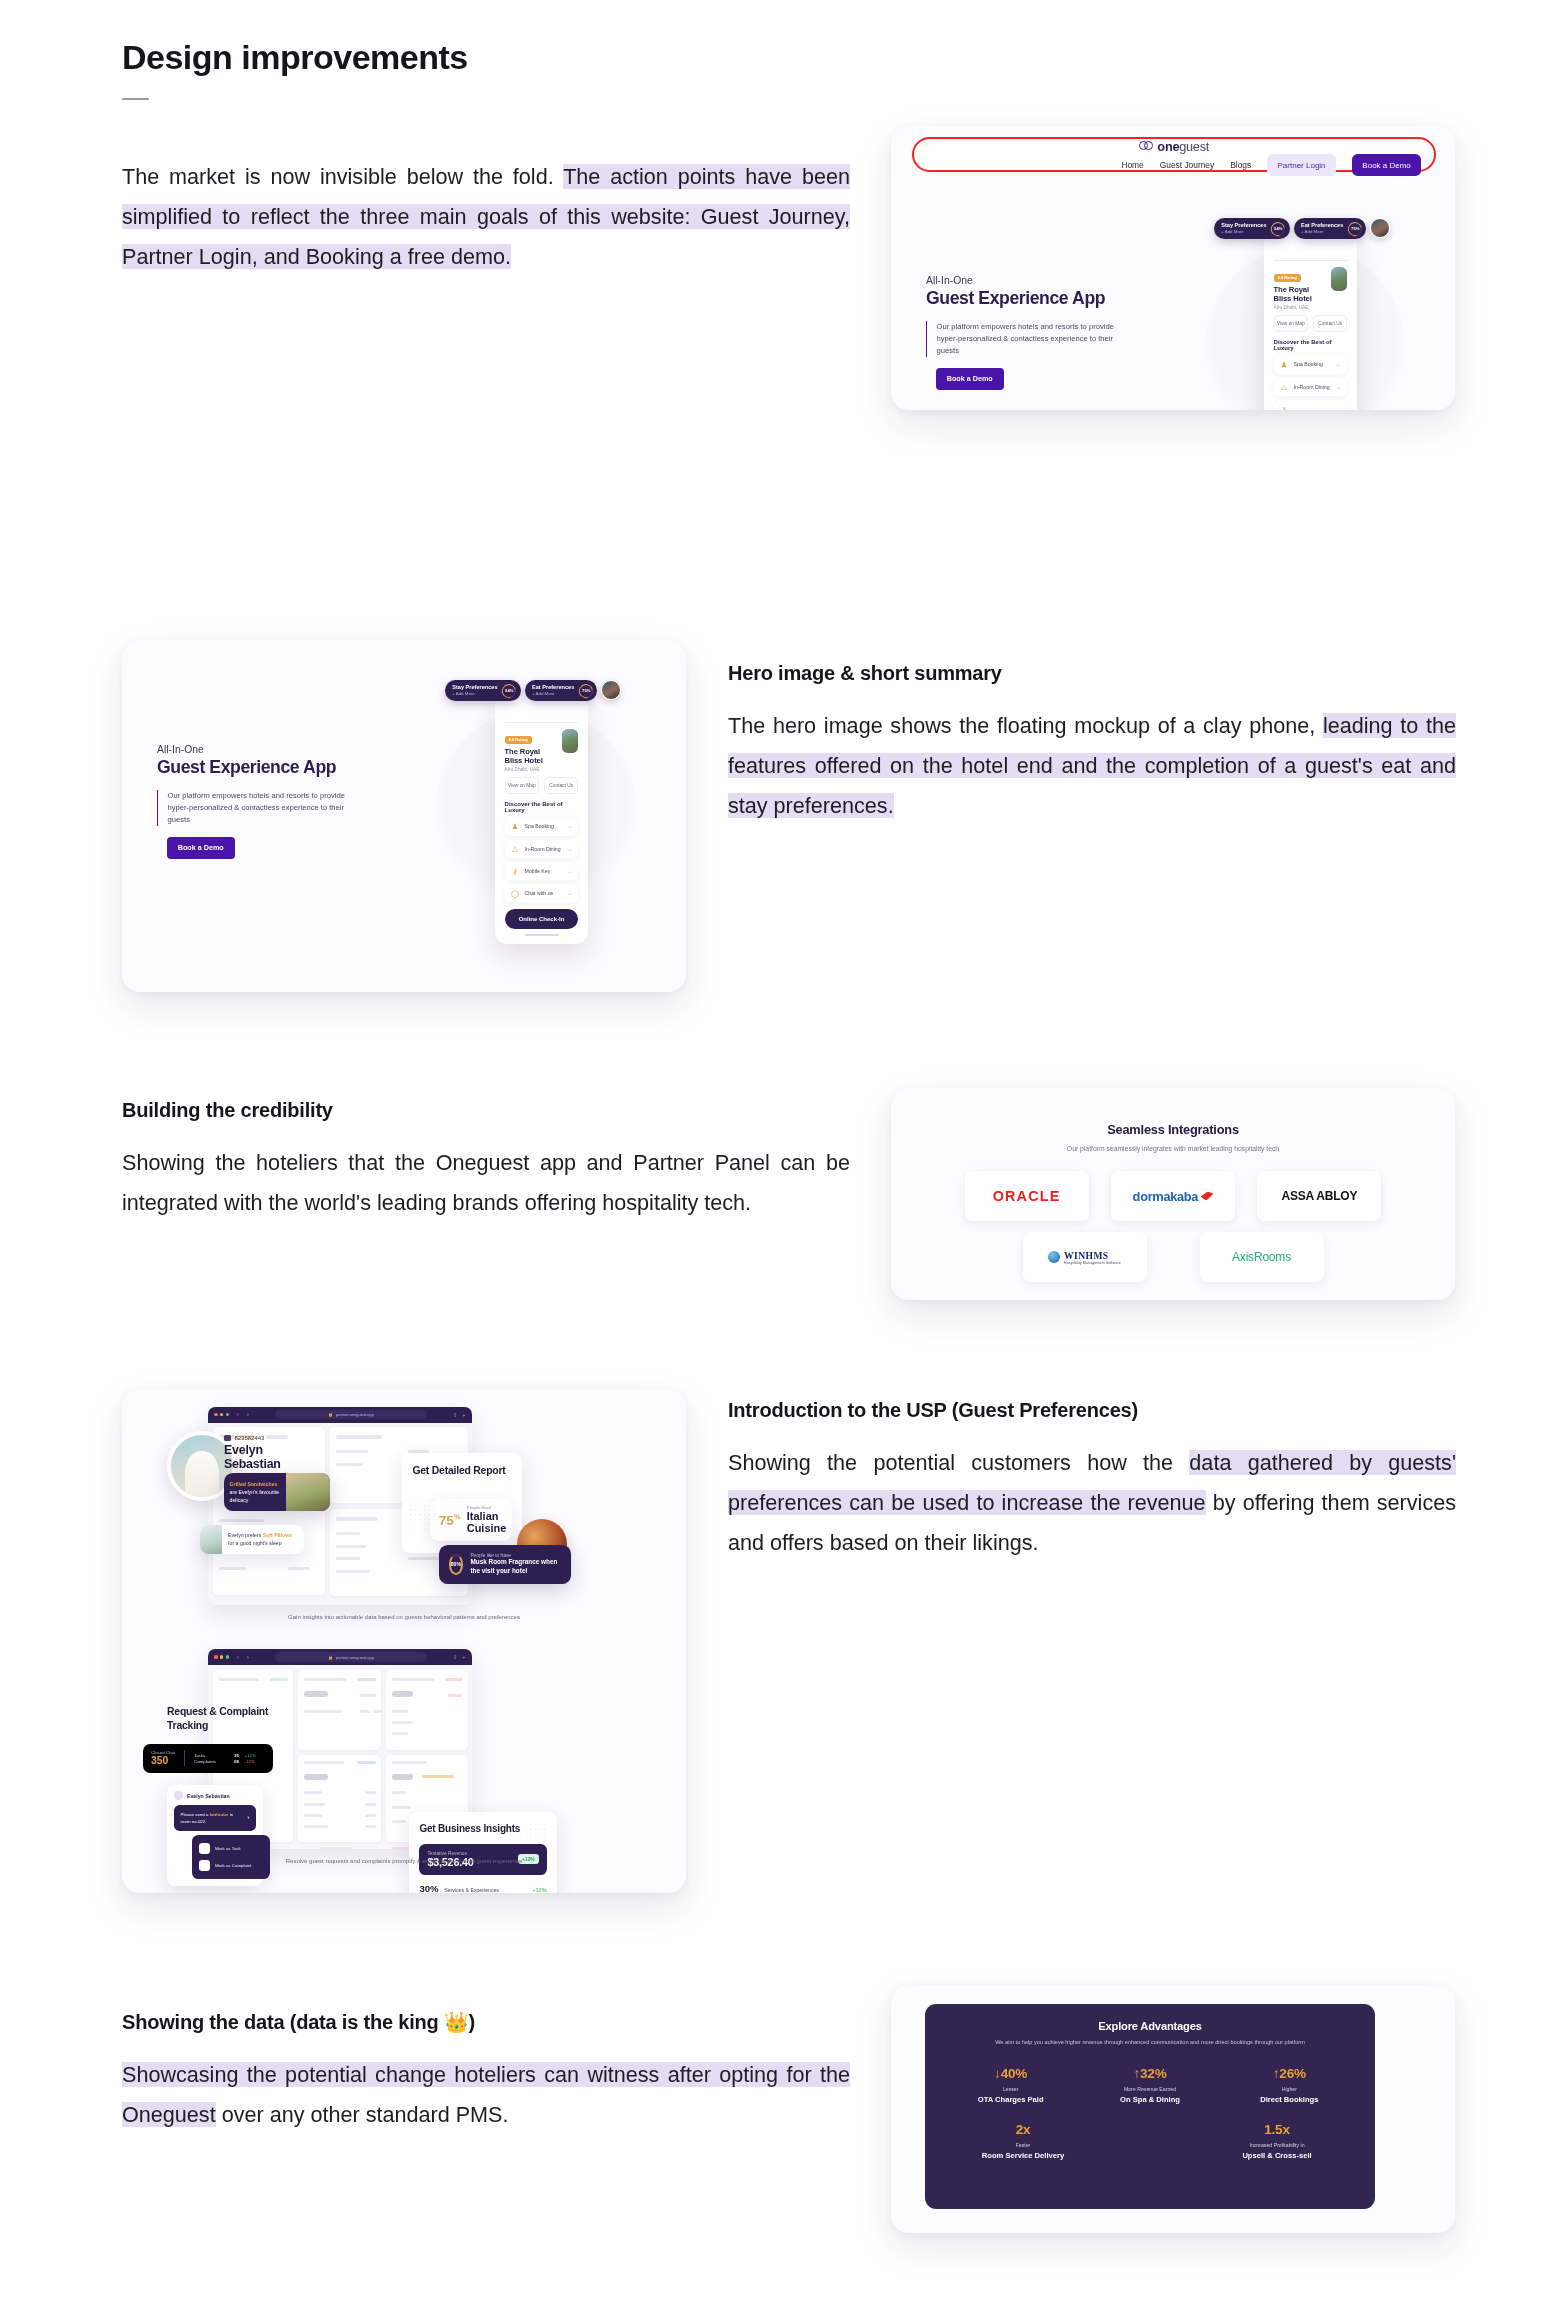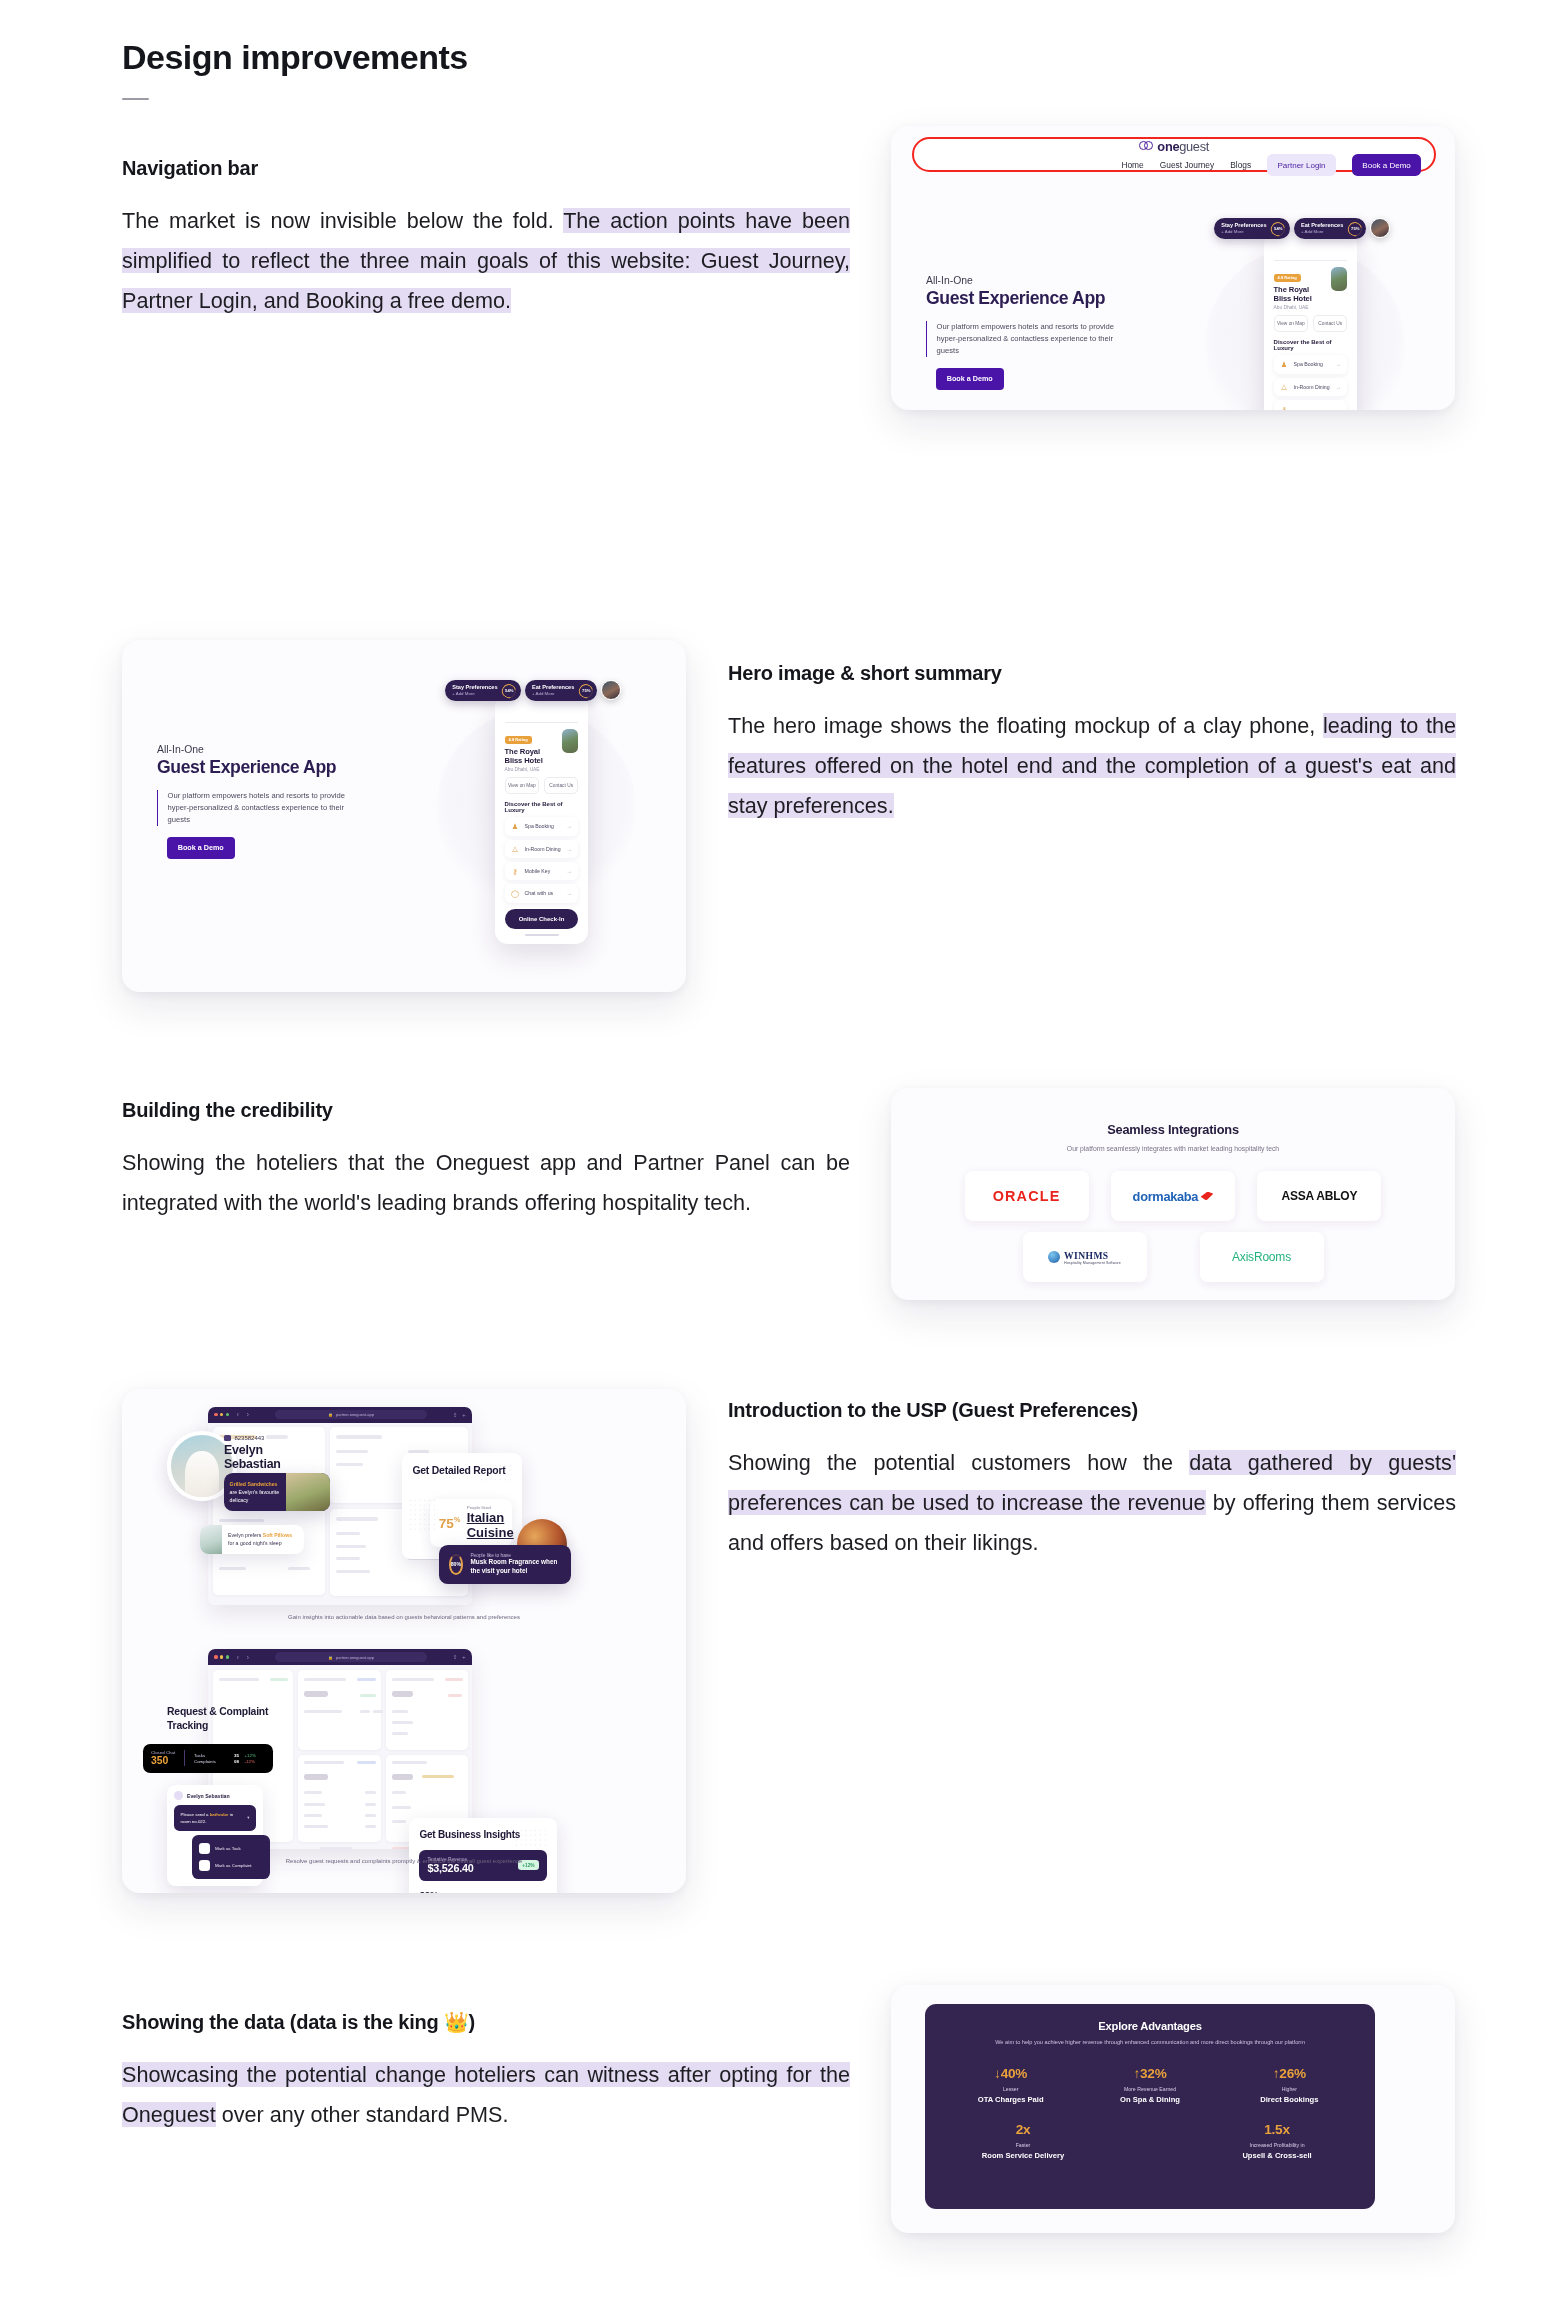--- a/index.html
+++ b/index.html
@@ -219,21 +219,21 @@
   .pill-txt b { color:#e9a13b; font-weight:700; }
   .rep-card { width: 120px; padding: 11.2px 10.4px 12.8px; position:relative; }
   .rep-h { font-size: 10.4px; font-weight:800; color:#1f1836; line-height:13.6px; letter-spacing:-0.2px;}
   .dotgrid { position:absolute; width:35px; height:21px; opacity:.5;
     background-image: radial-gradient(#cfc9dc 0.8px, transparent 0.8px);
     background-size: 4.8px 4.8px; }
   .pct-card { display:flex; align-items:center; gap:6.4px; padding: 6.4px 8.8px; }
   .pct-big { font-size: 13.6px; font-weight:700; color:#e0a14a; }
   .pct-big sup { font-size:7.2px; }
   .pct-l s { display:block; font-size:4.4px; color:#8c849c; text-decoration:none;}
-  .pct-l b { display:block; font-size:13px; color:#1f1836; font-weight:700;text-decoration:underline;}
+  .pct-l b { display:block; font-size:11px; color:#1f1836; font-weight:700;}
   .food-circle {
     width: 50px; height:50px; border-radius:50%;
     background: radial-gradient(circle at 35% 35%, #e8a85a, #b3542c 55%, #2d1f17);
     box-shadow: 0 4.8px 12.8px rgba(55,40,95,.2);
   }
   .musk-card { display:flex; align-items:center; gap:7.2px; padding: 8px 9.6px; width: 132px; }
   .musk-ring {
     width: 21px; height:21px; border-radius:50%;
     border: 2.4px solid #e0a14a; border-top-color: rgba(224,161,74,.18);
     display:flex;align-items:center;justify-content:center;
@@ -294,21 +294,20 @@
 </style>
 </head>
 <body>
 
 <div class="page">
 
   <div class="page-title">Design improvements</div>
   <div class="title-rule"></div>
 
   <div class="block" style="left:122px; top:157px;">
-    <h3>Navigation bar</h3>
     <p><span>The market is now invisible below the fold. </span><mark>The action points have been simplified to reflect the three main goals of this website: Guest Journey, Partner Login, and Booking a free demo.</mark></p>
   </div>
 
   <div class="card navmock">
     <div class="nav-bar">
       <div class="logo-wrap">
         <span class="logo-mark">
             <i></i>
             <i></i>
           </span>

